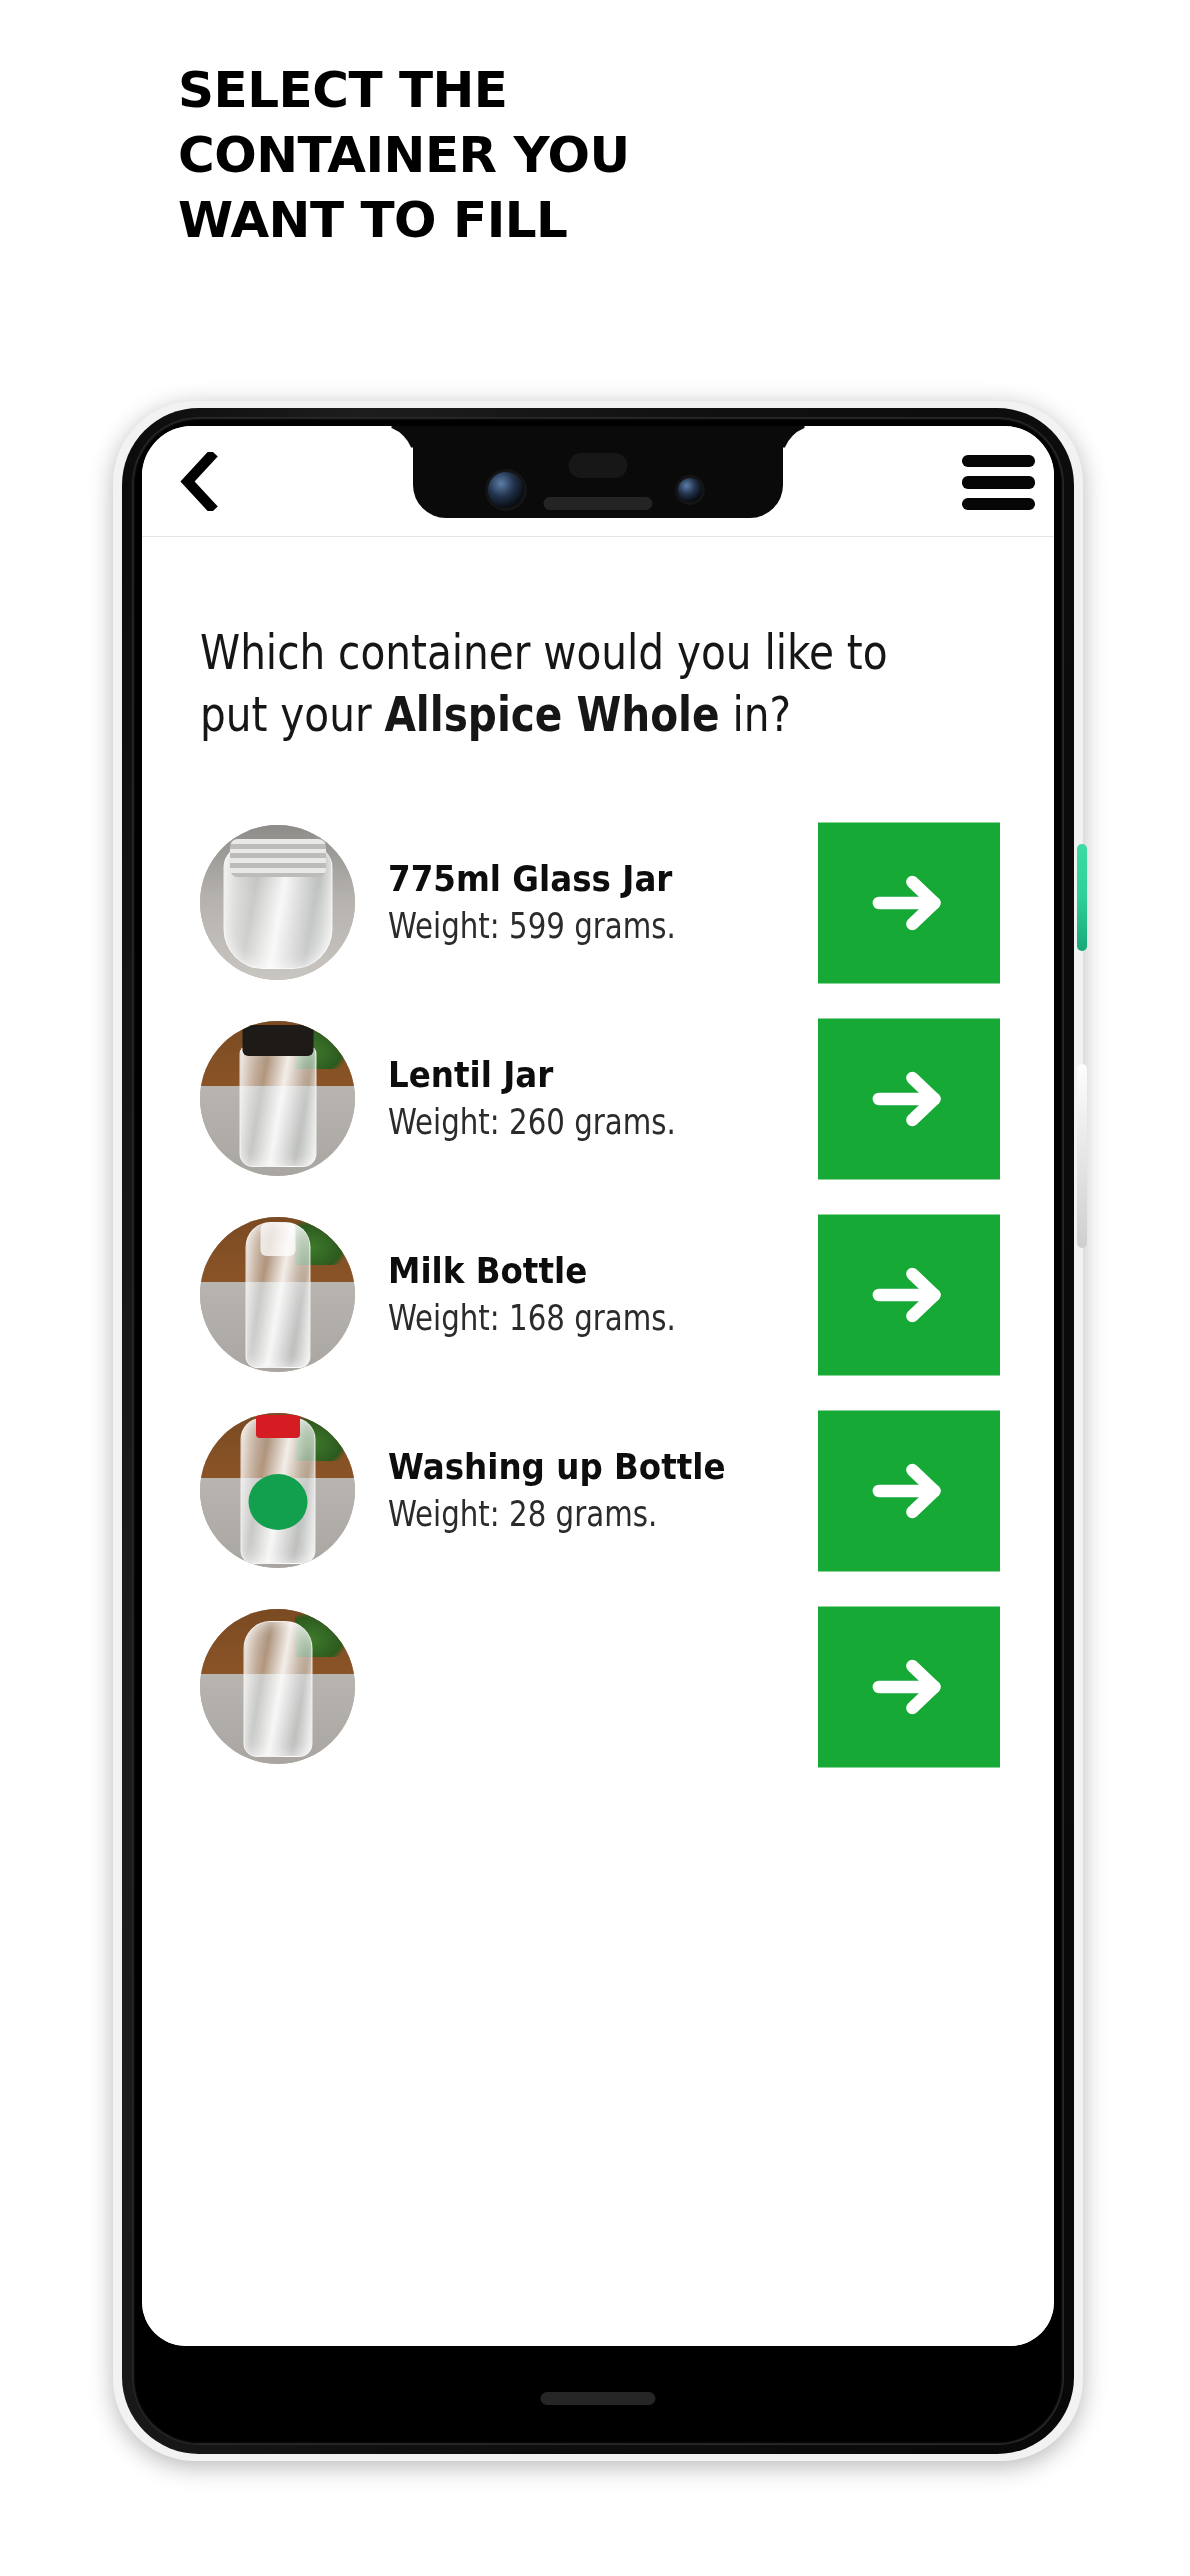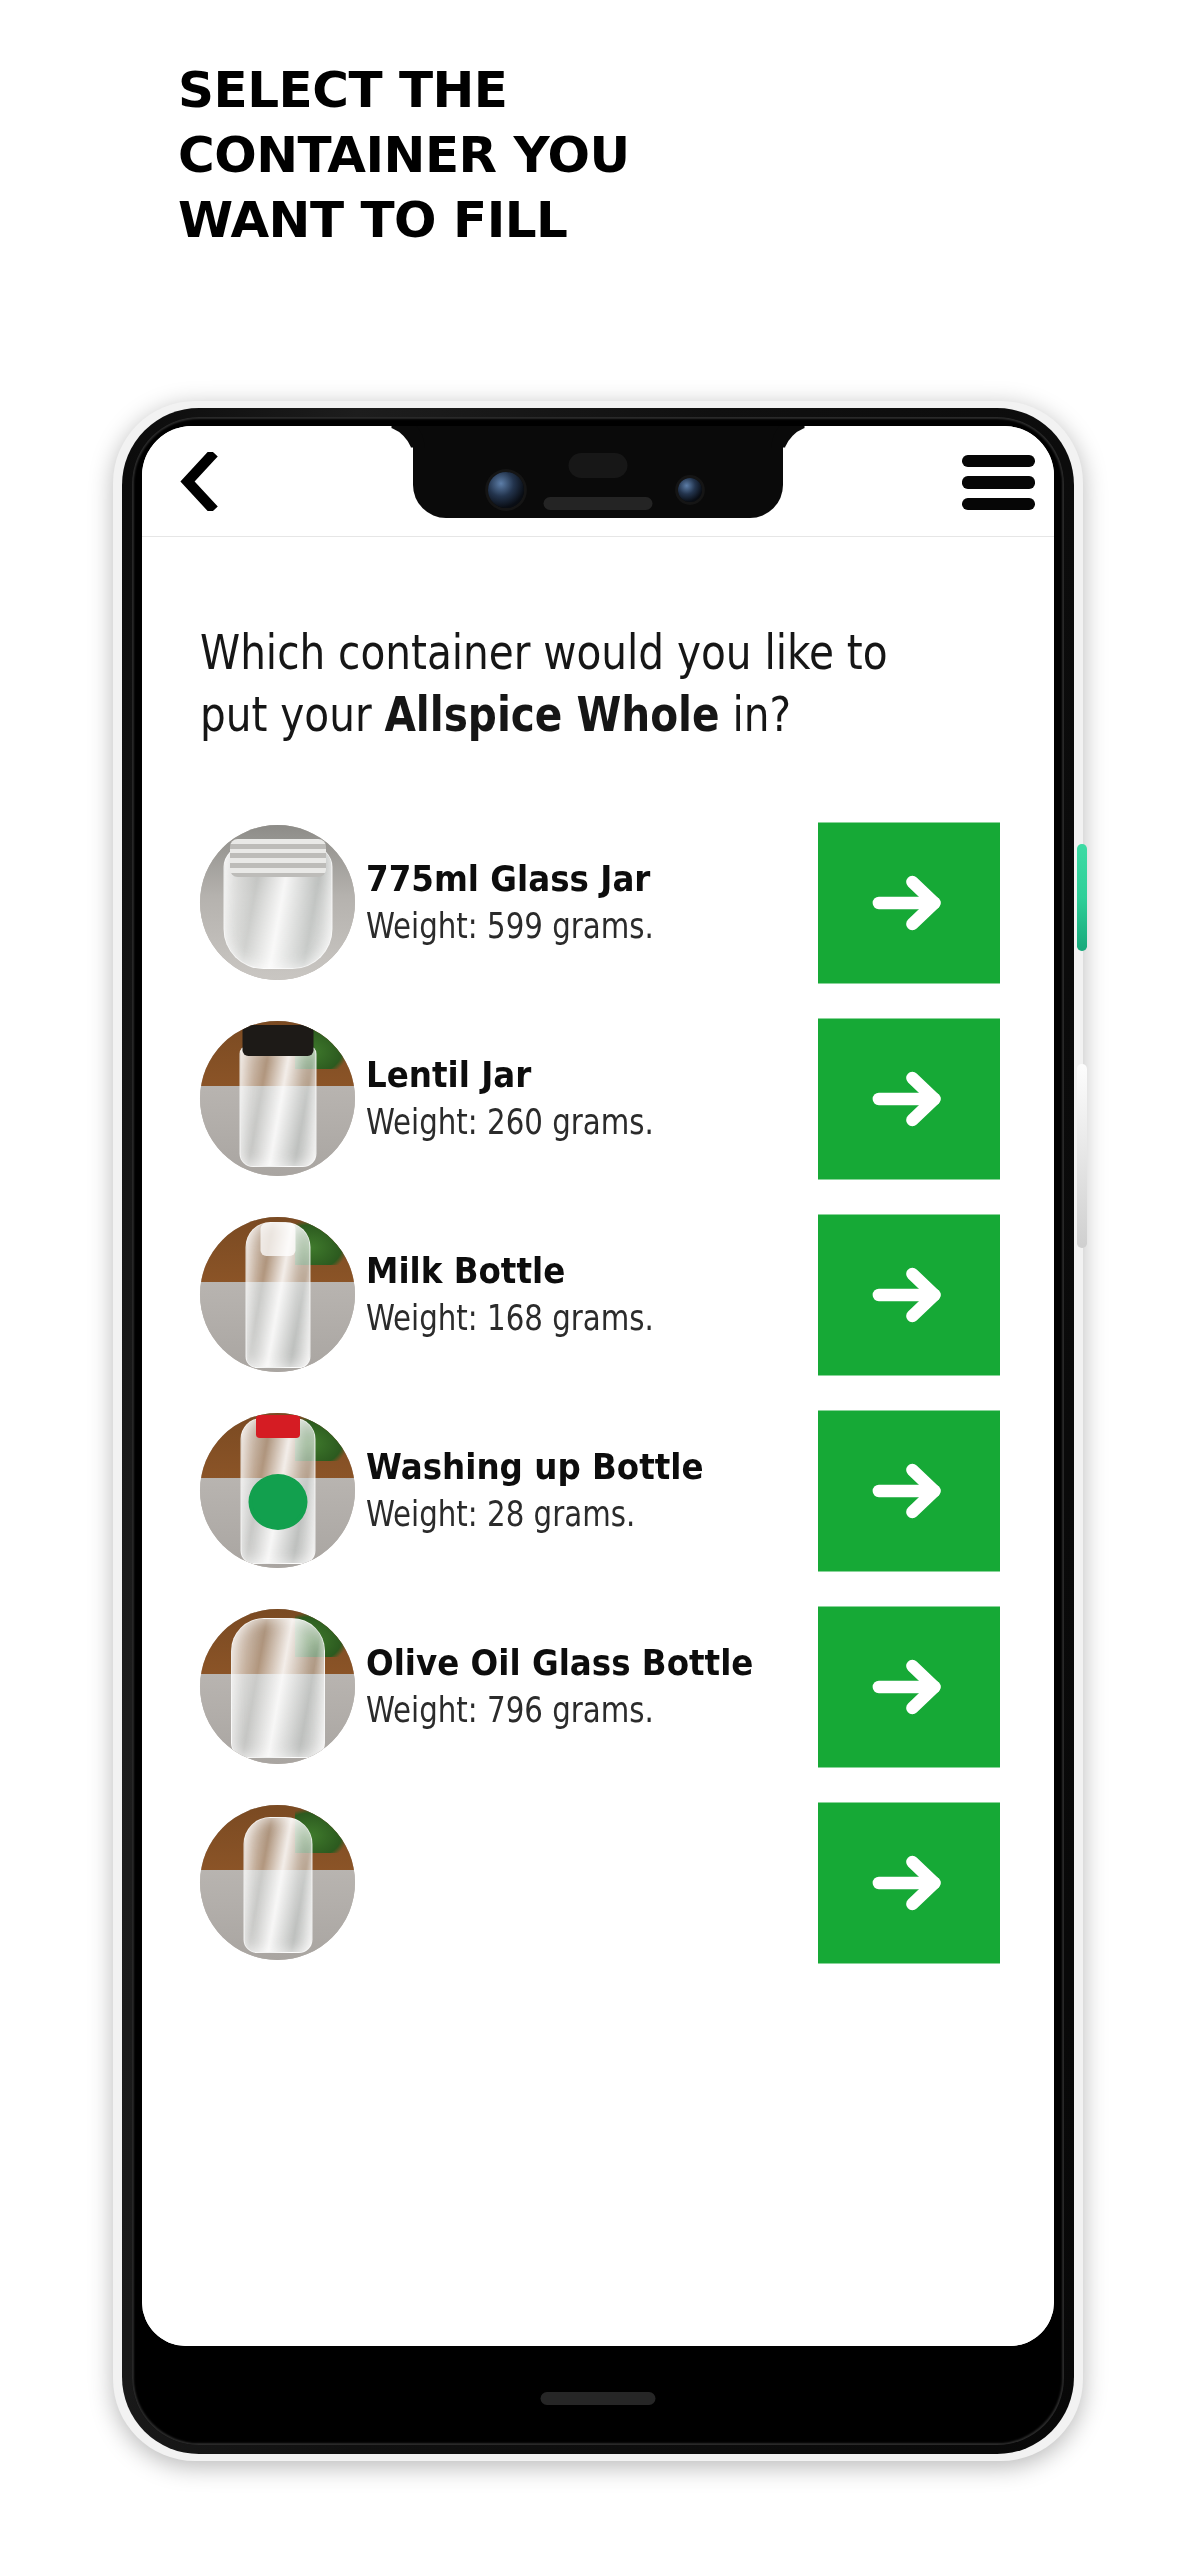--- a/index.html
+++ b/index.html
@@ -234,21 +234,21 @@
     background: linear-gradient(100deg, rgba(255,255,255,0.82) 0%, rgba(226,232,232,0.45) 30%, rgba(255,255,255,0.9) 52%, rgba(206,214,214,0.5) 78%, rgba(255,255,255,0.8) 100%);
     border: 1.9px solid rgba(255,255,255,0.75);
     box-shadow: inset 0 0 13.4px rgba(255,255,255,0.75);
   }
   .thumb .cap {
     position: absolute;
     left: 50%; transform: translateX(-50%);
   }
 
   .row-text {
-    margin-left: 11px;
+    margin-left: 33px;
     flex: 1 1 auto;
     min-width: 0;
   }
   .row-title {
     font-family: "DejaVu Sans", sans-serif;
     font-weight: 700;
     font-size: 35px;
     line-height: 1.18;
     color: #0d0d0d;
     transform: scaleX(0.93);
@@ -444,57 +444,38 @@
           <button class="go-btn">
             <span>
               <svg width="81" height="67" viewBox="0 0 84 70" fill="none">
                 <path d="M10 35 H68" stroke="#fff" stroke-width="13" stroke-linecap="round"></path>
                 <path d="M45 13 L68 35 L45 57" stroke="#fff" stroke-width="13" stroke-linecap="round" stroke-linejoin="round"></path>
               </svg>
             </span>
           </button>
         </div>
 
+
         <div class="row">
           <div class="thumb">
             <div class="bg-wood"></div>
             <div class="leaf"></div>
-            <div class="vessel" style="width:92px;height:138px;border-radius:33px 33px 15.3px 15.3px;bottom:5.8px;"></div>
+            <div class="vessel" style="width:67px;height:134px;border-radius:27px 27px 13.4px 13.4px;bottom:7.7px;"></div>
           </div>
           <div class="row-text">
-            <div class="row-title">Olive Oil Glass Bottle</div>
-            <div class="row-sub">Weight: 796 grams.</div>
+            <div class="row-title"></div>
+            <div class="row-sub"></div>
           </div>
           <button class="go-btn">
             <span>
               <svg width="81" height="67" viewBox="0 0 84 70" fill="none">
                 <path d="M10 35 H68" stroke="#fff" stroke-width="13" stroke-linecap="round"></path>
                 <path d="M45 13 L68 35 L45 57" stroke="#fff" stroke-width="13" stroke-linecap="round" stroke-linejoin="round"></path>
               </svg>
             </span>
           </button>
         </div>
 
-        <div class="row">
-          <div class="thumb">
-            <div class="bg-wood"></div>
-            <div class="leaf"></div>
-            <div class="vessel" style="width:67px;height:134px;border-radius:27px 27px 13.4px 13.4px;bottom:7.7px;"></div>
-          </div>
-          <div class="row-text">
-            <div class="row-title"></div>
-            <div class="row-sub"></div>
-          </div>
-          <button class="go-btn">
-            <span>
-              <svg width="81" height="67" viewBox="0 0 84 70" fill="none">
-                <path d="M10 35 H68" stroke="#fff" stroke-width="13" stroke-linecap="round"></path>
-                <path d="M45 13 L68 35 L45 57" stroke="#fff" stroke-width="13" stroke-linecap="round" stroke-linejoin="round"></path>
-              </svg>
-            </span>
-          </button>
-        </div>
-
       </div>
     </div>
   </div>
 </div>
 
 
 </body></html>

